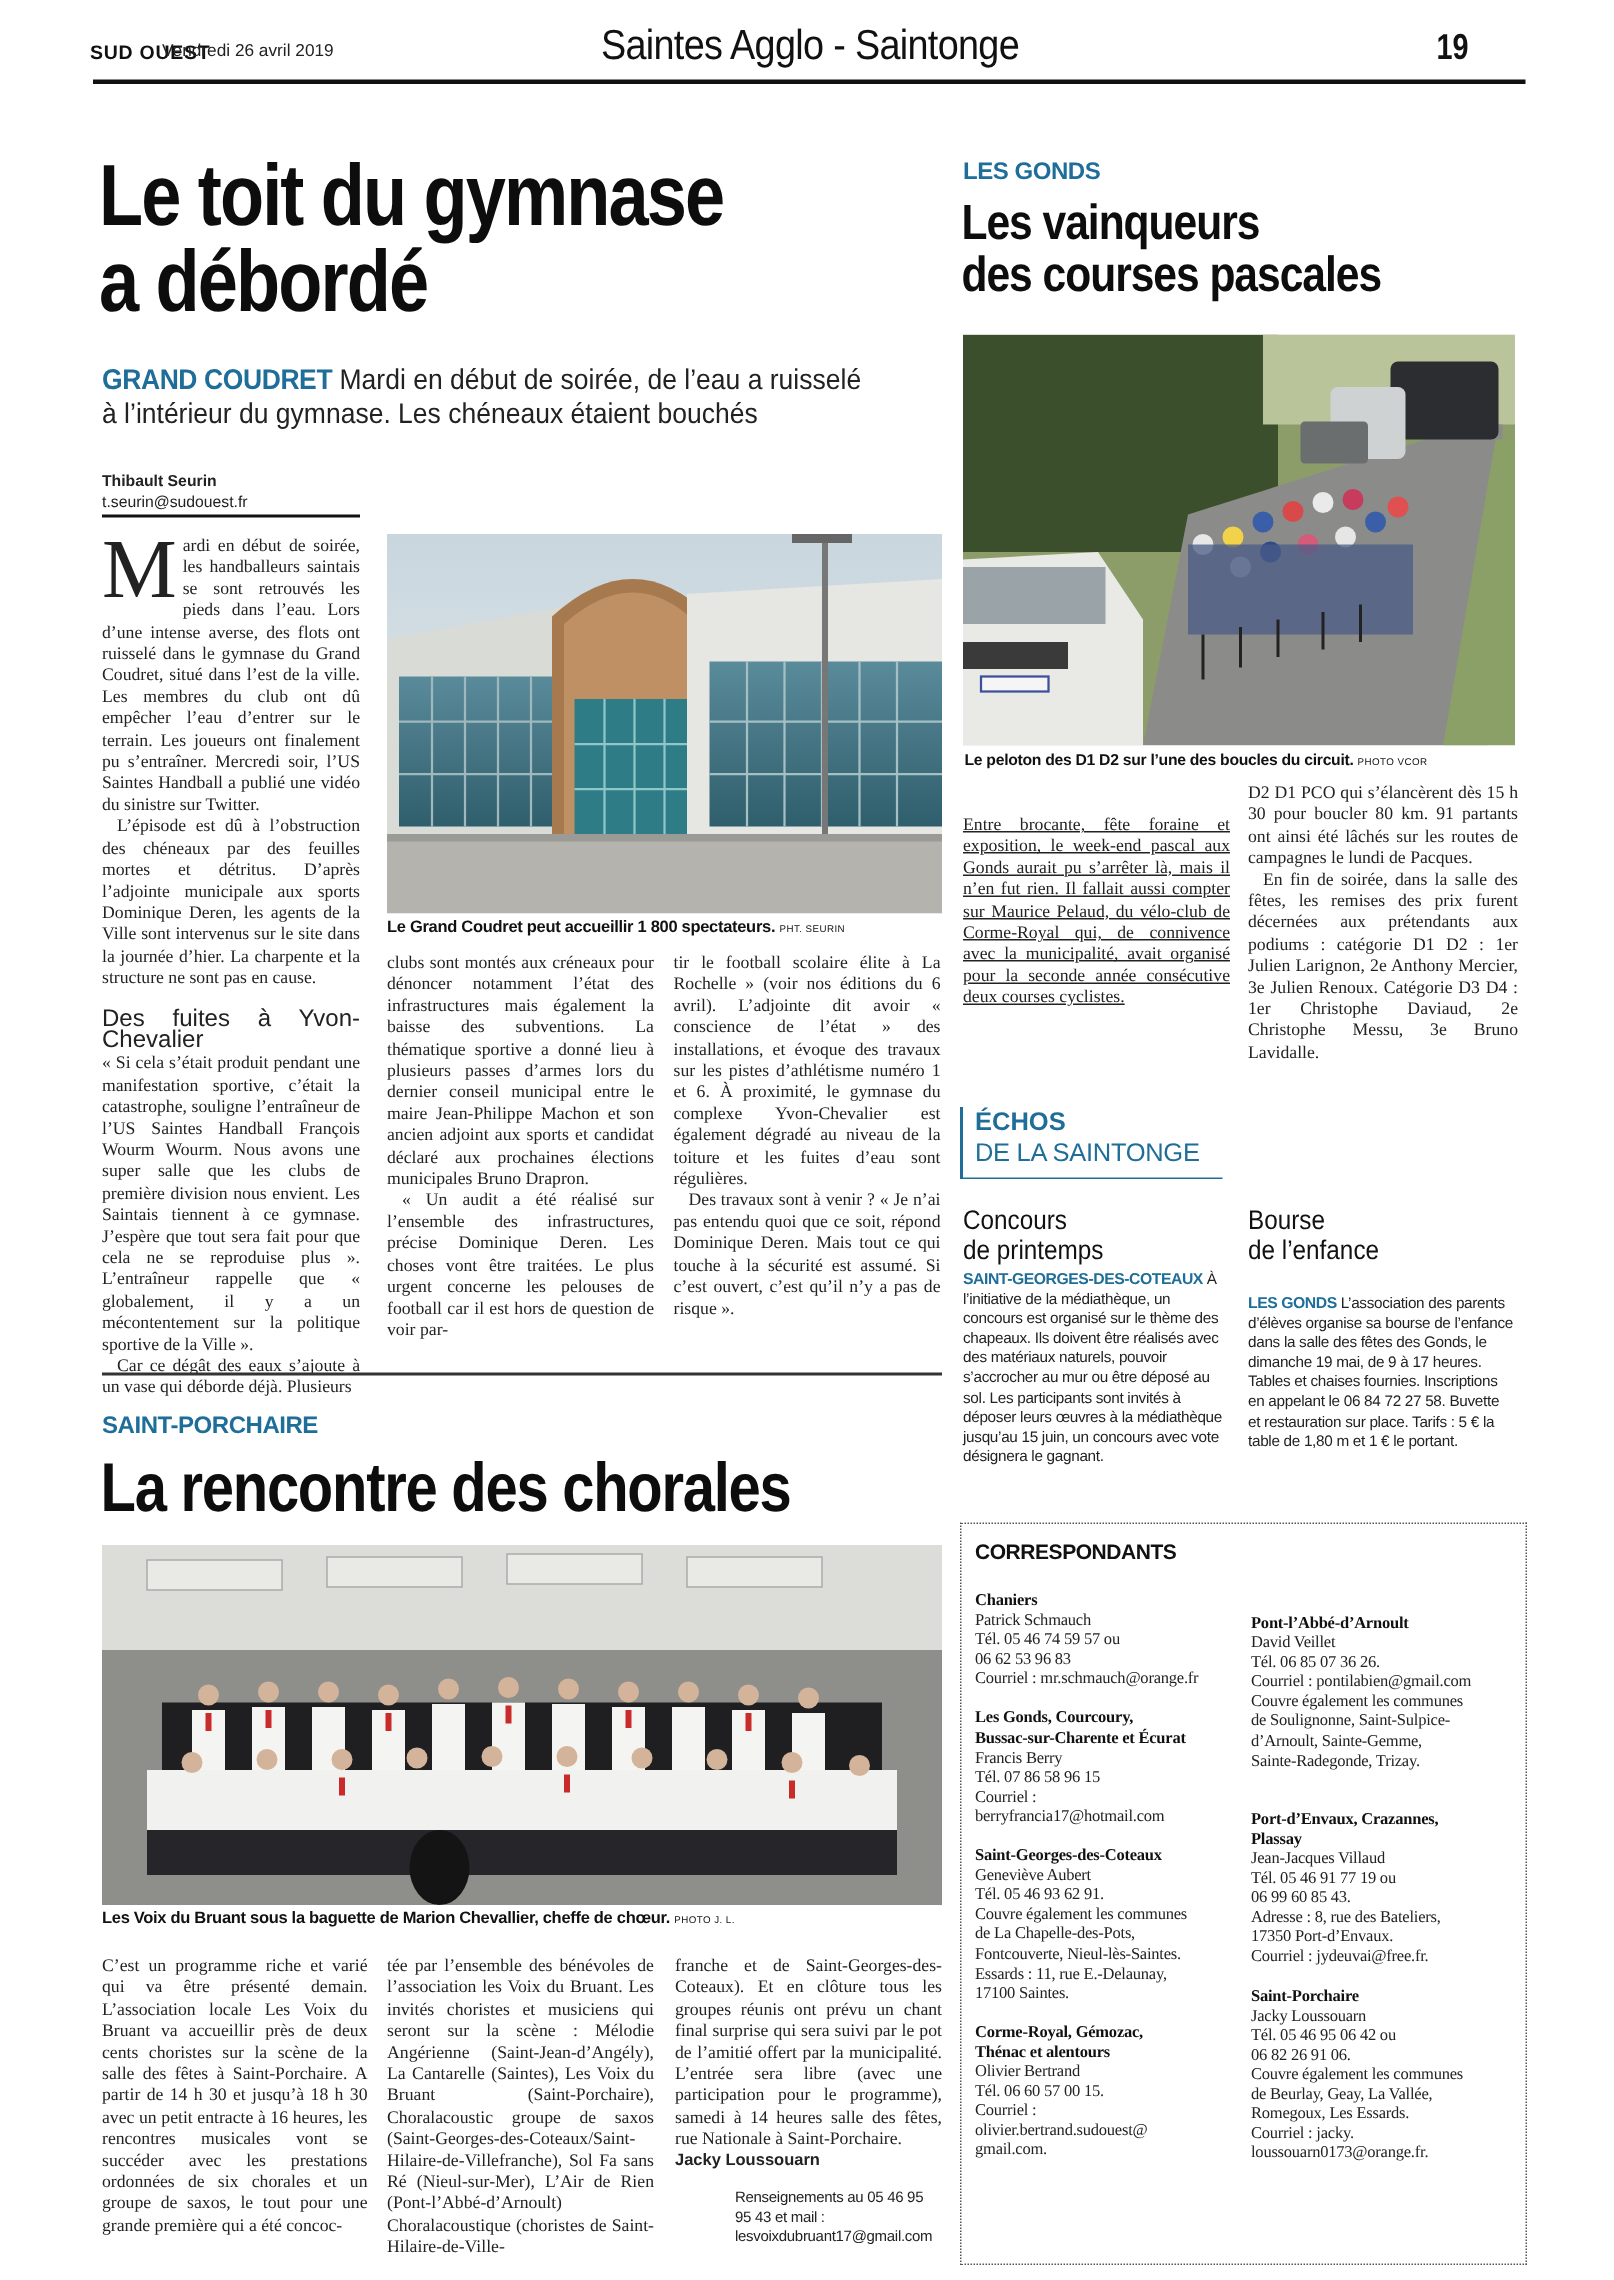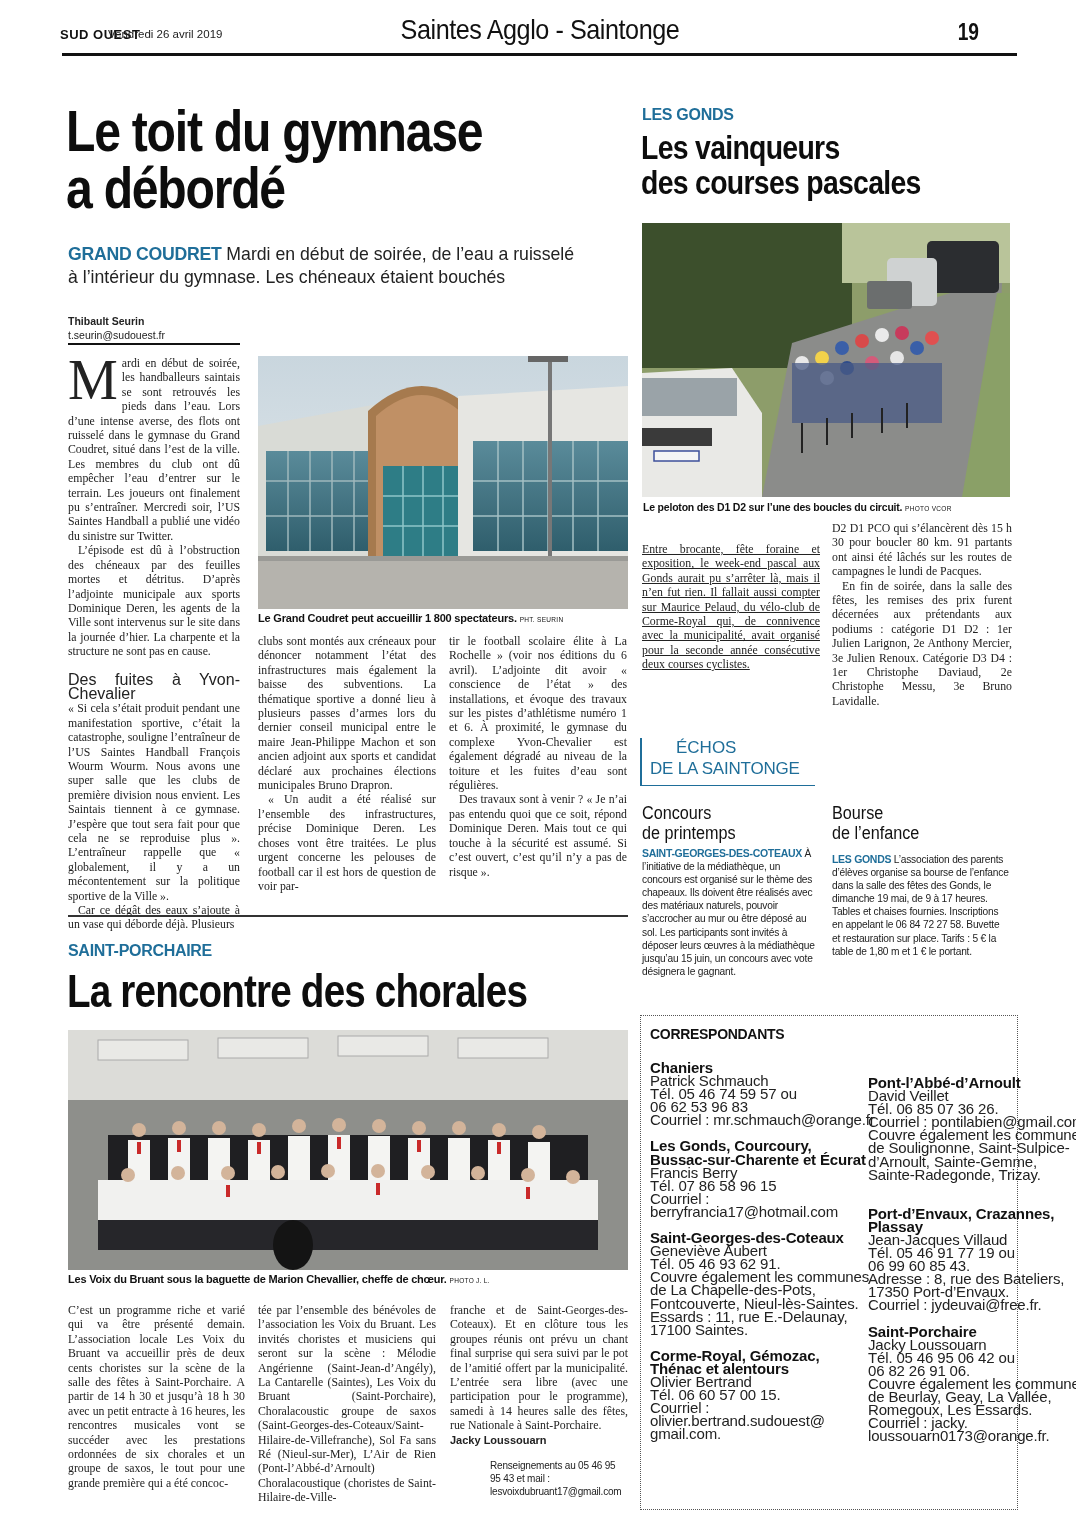--- a/index.html
+++ b/index.html
@@ -35,30 +35,30 @@
 
   
   .photo { overflow: hidden; }
   .caption { font-family: "Liberation Sans", sans-serif; font-weight: 700; font-size: 11px; color: #111; white-space: nowrap; letter-spacing: -0.2px; }
   .caption .credit { font-weight: 400; font-size: 6.5px; letter-spacing: 0.3px; }
 
   .divider { background: #333; }
 
   
   .echos-box { left: 640px; top: 738px; width: 175px; height: 48px; border-left: 2px solid #1f6e99; border-bottom: 1.5px solid #1f6e99; padding-left: 8px; }
-  .echos-t1 { font-family: "Liberation Sans", sans-serif; font-weight: 400; color: #1f6e99; font-size: 17px; line-height: 20px; margin-left: 26px; }
+  .echos-t1 { font-family: "Liberation Sans", sans-serif; font-weight: 700; color: #1f6e99; font-size: 17px; line-height: 20px; }
   .echos-t2 { font-family: "Liberation Sans", sans-serif; color: #1f6e99; font-size: 17px; line-height: 22px; letter-spacing: -0.2px; }
   .brief-title { font-family: "Liberation Sans", sans-serif; font-size: 18px; line-height: 20px; color: #111; transform: scaleX(0.9); transform-origin: left top; }
   .brief-body { font-family: "Liberation Sans", sans-serif; font-size: 10.2px; line-height: 13.1px; color: #222; letter-spacing: -0.2px; }
   .brief-body .kicker { font-size: 10.5px; }
 
   
   .corr-box { left: 640px; top: 1015px; width: 378px; height: 495px; border: 1px dotted #555; }
   .corr-title { font-family: "Liberation Sans", sans-serif; font-weight: 700; font-size: 14px; color: #111; letter-spacing: -0.3px; }
-  .corr-col { font-family: Liberation Sans, sans-serif; font-size: 15px; line-height: 13.1px; color: #222; letter-spacing: -0.15px; }
+  .corr-col { font-family: Liberation Serif, serif; font-size: 11px; line-height: 13.1px; color: #222; letter-spacing: -0.15px; }
   .corr-entry { margin-bottom: 13px; }
   .corr-entry .place { font-weight: 700; color: #111; }
   .corr-entry div { white-space: nowrap; }
 
   .contact-note { font-family: "Liberation Sans", sans-serif; font-size: 10px; line-height: 13px; color: #222; letter-spacing: -0.2px; margin-left: 40px; }
   .signature { font-family: "Liberation Sans", sans-serif; font-weight: 700; font-size: 11px; }
 </style>
 </head>
 <body>
 
@@ -223,21 +223,21 @@
   <div class="brief-body" style="margin-top:4px;">
     <span class="kicker">SAINT-GEORGES-DES-COTEAUX</span><span> À l’initiative de la médiathèque, un concours est organisé sur le thème des chapeaux. Ils doivent être réalisés avec des matériaux naturels, pouvoir s’accrocher au mur ou être déposé au sol. Les participants sont invités à déposer leurs œuvres à la médiathèque jusqu’au 15 juin, un concours avec vote désignera le gagnant.</span>
   </div>
 </div>
 
 <div class="abs" style="left:832px; top:803px; width:178px;">
   <div class="brief-title">
     <div>Bourse</div>
     <div>de l’enfance</div>
   </div>
-  <div class="brief-body" style="margin-top:10px;">
+  <div class="brief-body" style="margin-top:20px;">
     <span class="kicker">LES GONDS</span><span> L’association des parents d’élèves organise sa bourse de l’enfance dans la salle des fêtes des Gonds, le dimanche 19 mai, de 9 à 17 heures. Tables et chaises fournies. Inscriptions en appelant le 06 84 72 27 58. Buvette et restauration sur place. Tarifs : 5 € la table de 1,80 m et 1 € le portant.</span>
   </div>
 </div>
 
 <div class="abs kicker" style="left:68px; top:942px;">SAINT-PORCHAIRE</div>
 <div class="abs headline" style="left:67px; top:968px; font-size:46px; transform:scaleX(0.84); letter-spacing:-1px;">La rencontre des chorales</div>
 
 <div class="abs photo" style="left:68px; top:1030px; width:560px; height:240px;">
   <svg width="560" height="240" viewBox="0 0 560 240">
     <rect width="560" height="240" fill="#c8c9c4"></rect>
@@ -353,21 +353,21 @@
     <div class="place">Corme-Royal, Gémozac,</div>
     <div class="place">Thénac et alentours</div>
     <div>Olivier Bertrand</div>
     <div>Tél. 06 60 57 00 15.</div>
     <div>Courriel :</div>
     <div>olivier.bertrand.sudouest@</div>
     <div>gmail.com.</div>
   </div>
 </div>
 
-<div class="abs corr-col" style="left:834px; top:1076px; width:180px;margin-left:34px;">
+<div class="abs corr-col" style="left:834px; top:1076px; width:180px;">
   <div class="corr-entry" style="margin-bottom:26px;">
     <div class="place">Pont-l’Abbé-d’Arnoult</div>
     <div>David Veillet</div>
     <div>Tél. 06 85 07 36 26.</div>
     <div>Courriel : pontilabien@gmail.com</div>
     <div>Couvre également les communes</div>
     <div>de Soulignonne, Saint-Sulpice-</div>
     <div>d’Arnoult, Sainte-Gemme,</div>
     <div>Sainte-Radegonde, Trizay.</div>
   </div>

